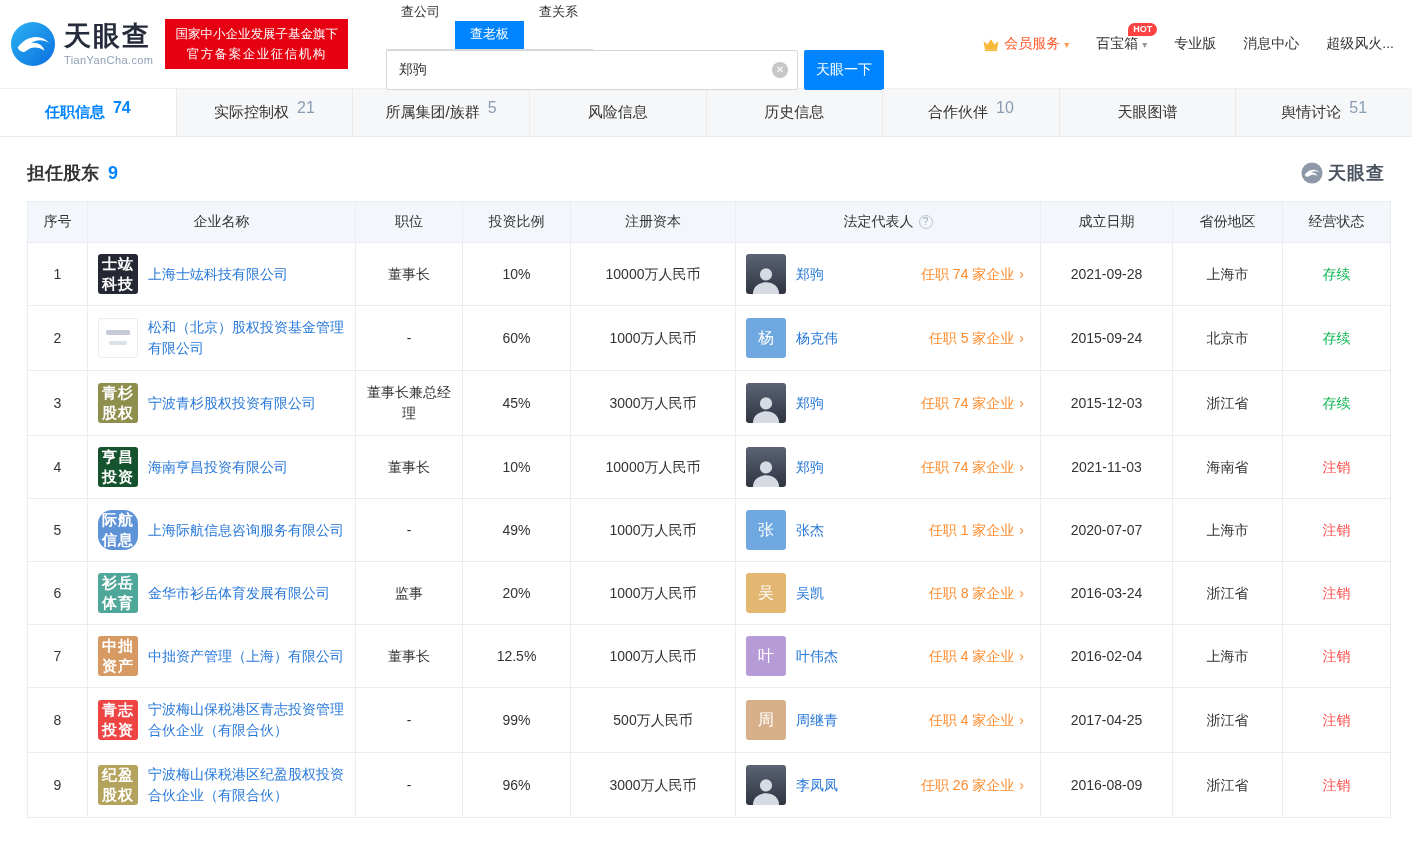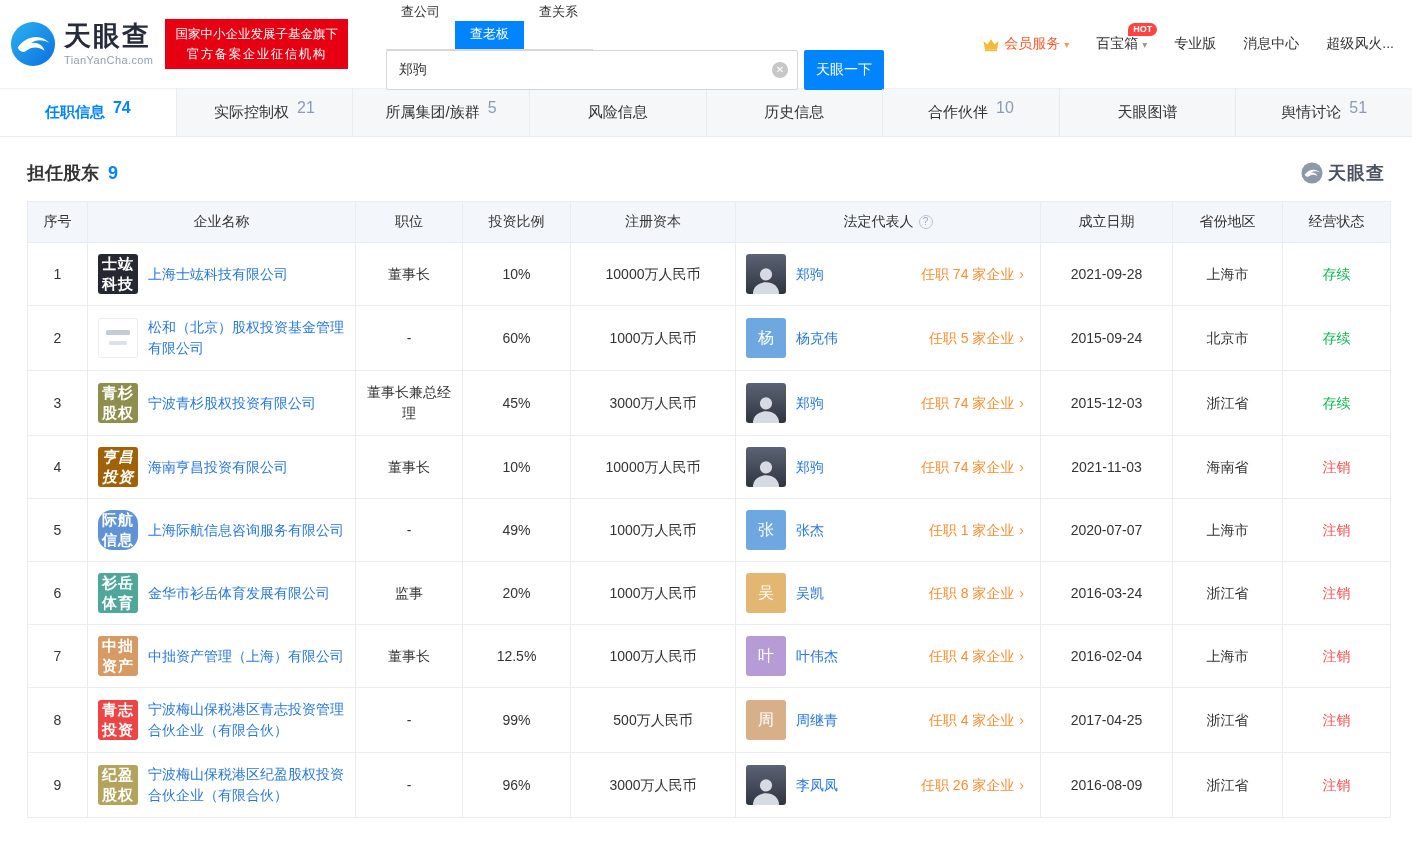--- a/index.html
+++ b/index.html
@@ -302,21 +302,21 @@
       </div>
     </td>
     <td>2015-12-03</td>
     <td>浙江省</td>
     <td><span class="status" style="color: rgb(10, 181, 79);">存续</span></td>
   </tr>
         <tr>
     <td>4</td>
     <td class="cell-company">
       <div class="company-cell">
-        <div class="company-logo" style="background: #a16207; font-style: italic;">
+        <div class="company-logo" style="background: #14532d;">
                 <span>亨昌</span>
                 <span>投资</span>
               </div>
         <a class="company-link">海南亨昌投资有限公司</a>
       </div>
     </td>
     <td>董事长</td>
     <td>10%</td>
     <td>10000万人民币</td>
     <td class="cell-rep">

